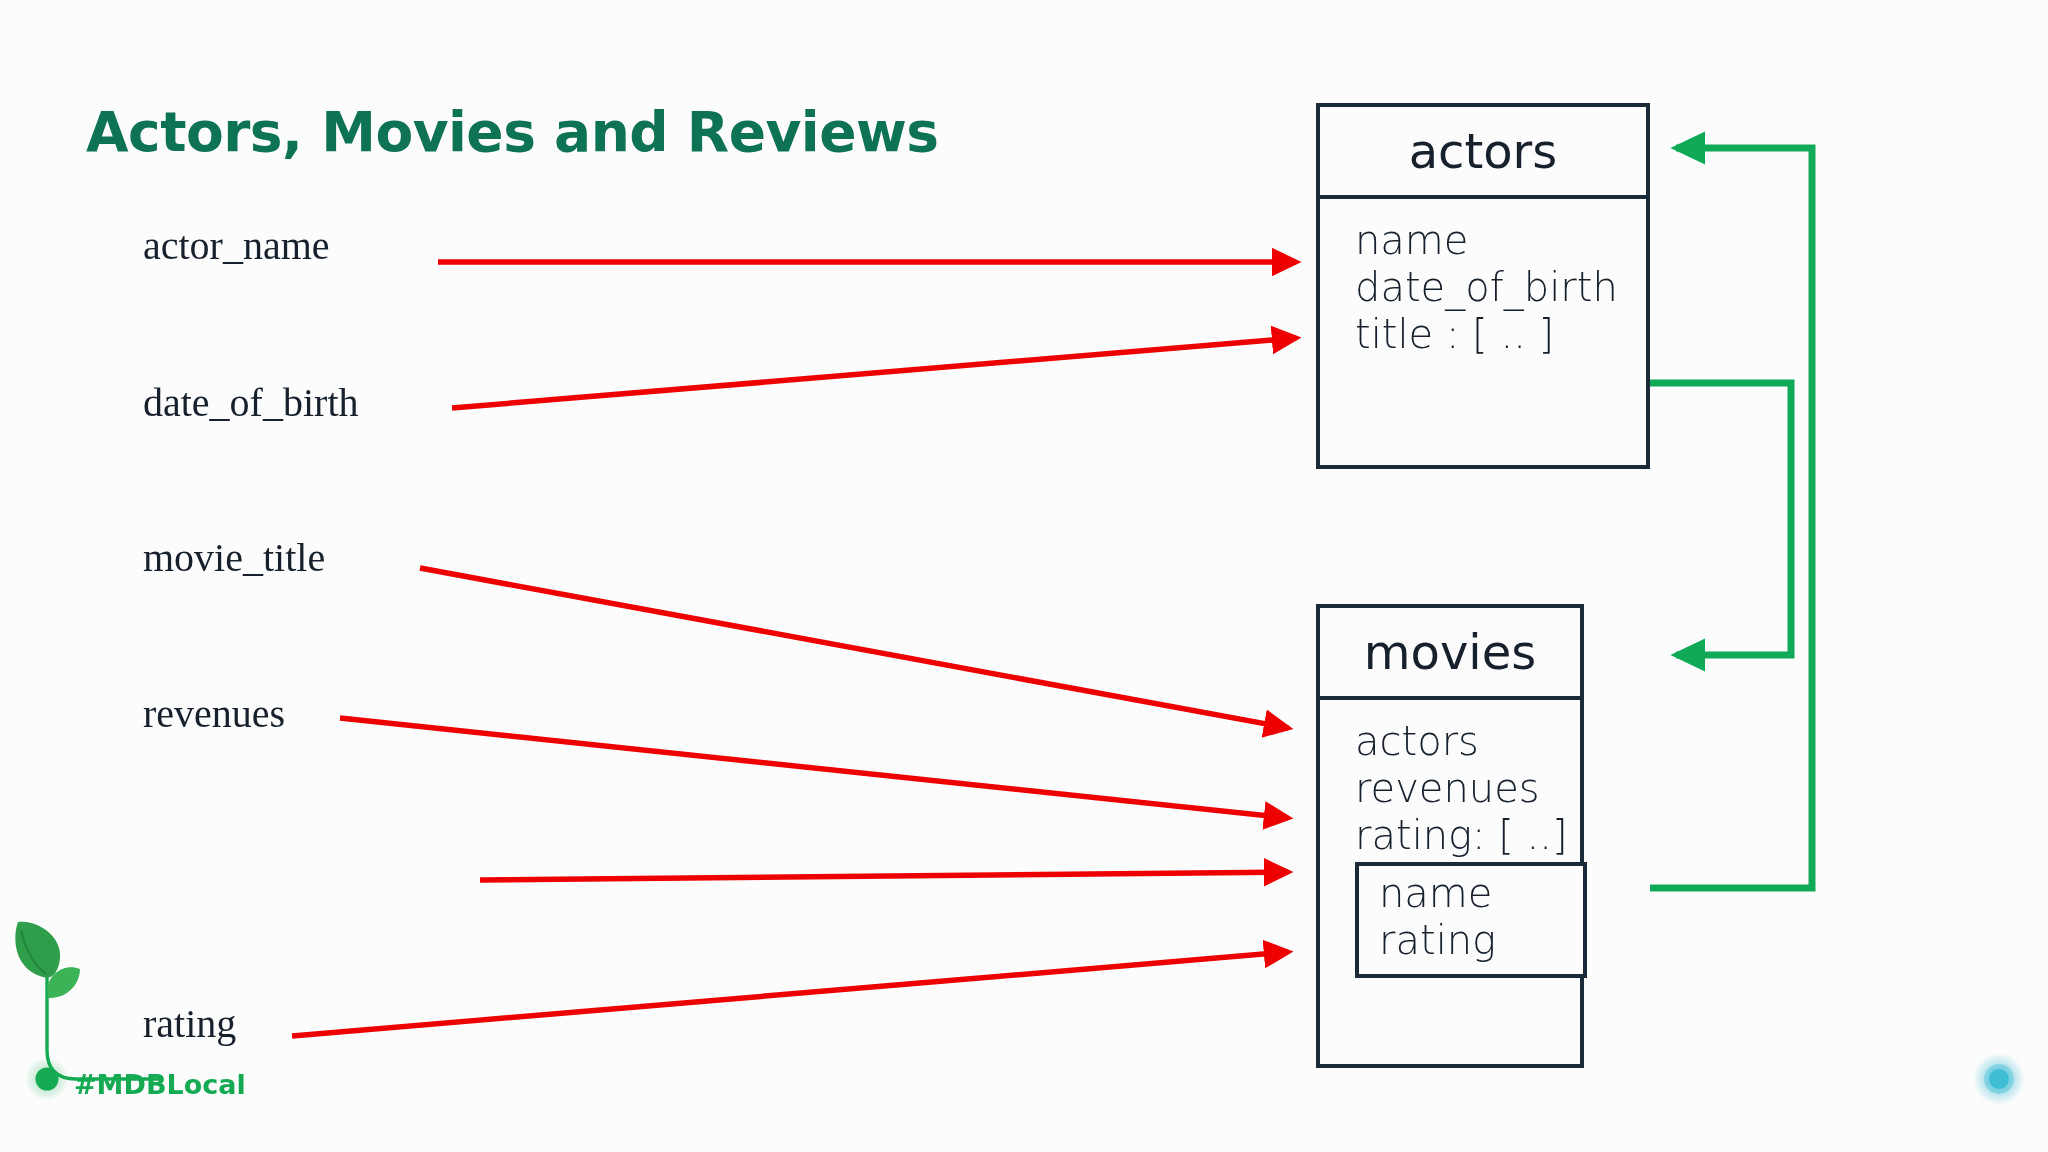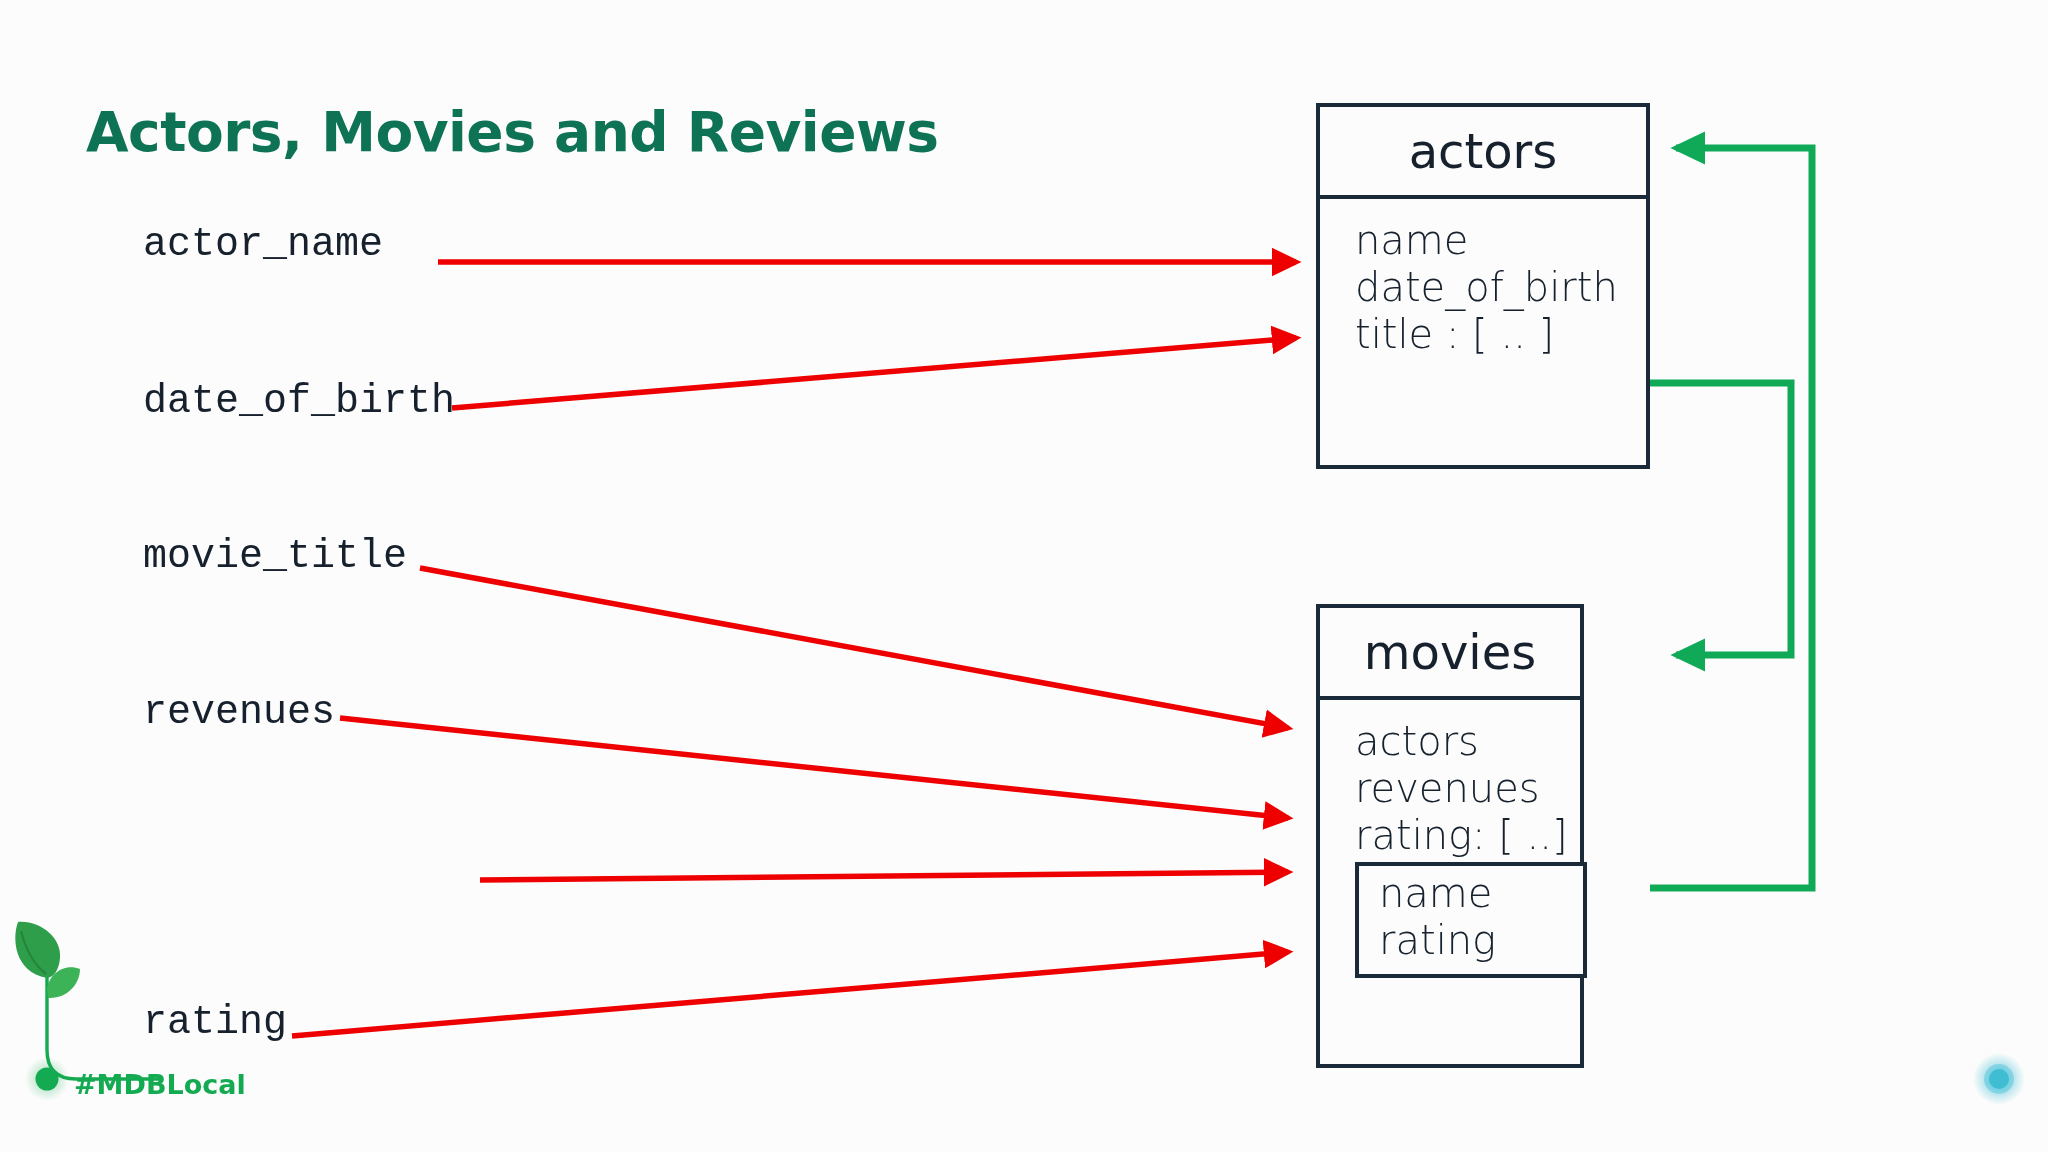--- a/index.html
+++ b/index.html
@@ -17,21 +17,21 @@
     font-size:55px;font-weight:bold;
     color:#0E7255;letter-spacing:-0.5px;
     white-space:nowrap;
   }
 
   
   .field-label{
     position:absolute;
     font-size:40px;font-weight:300;
     color:#17212E;white-space:nowrap;
-    font-family:Liberation Mono, monospace;
+    font-family:Liberation Serif, serif;
   }
 
   
   .entity-box{
     position:absolute;
     border:4px solid #1B2A38;
     background:#FBFCFB;
     box-sizing:border-box;
   }
   .entity-header{

